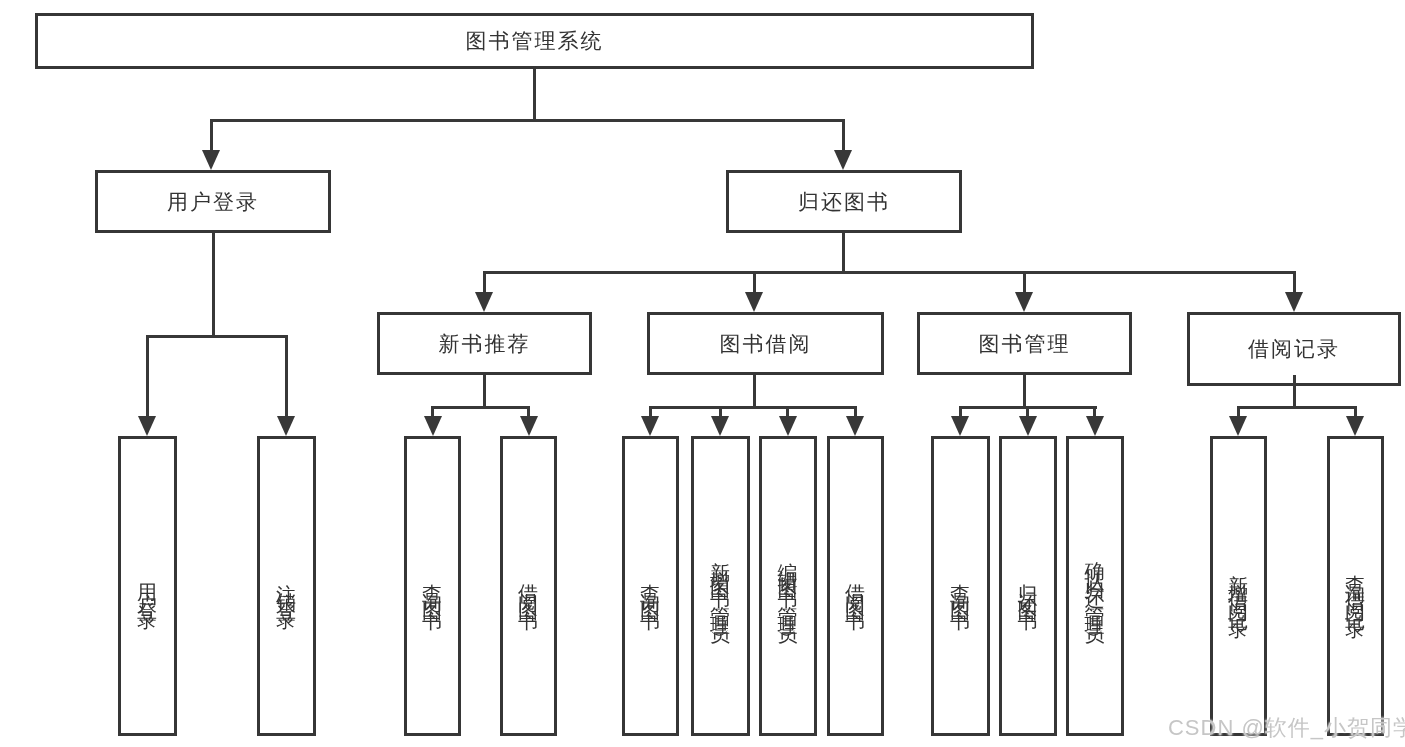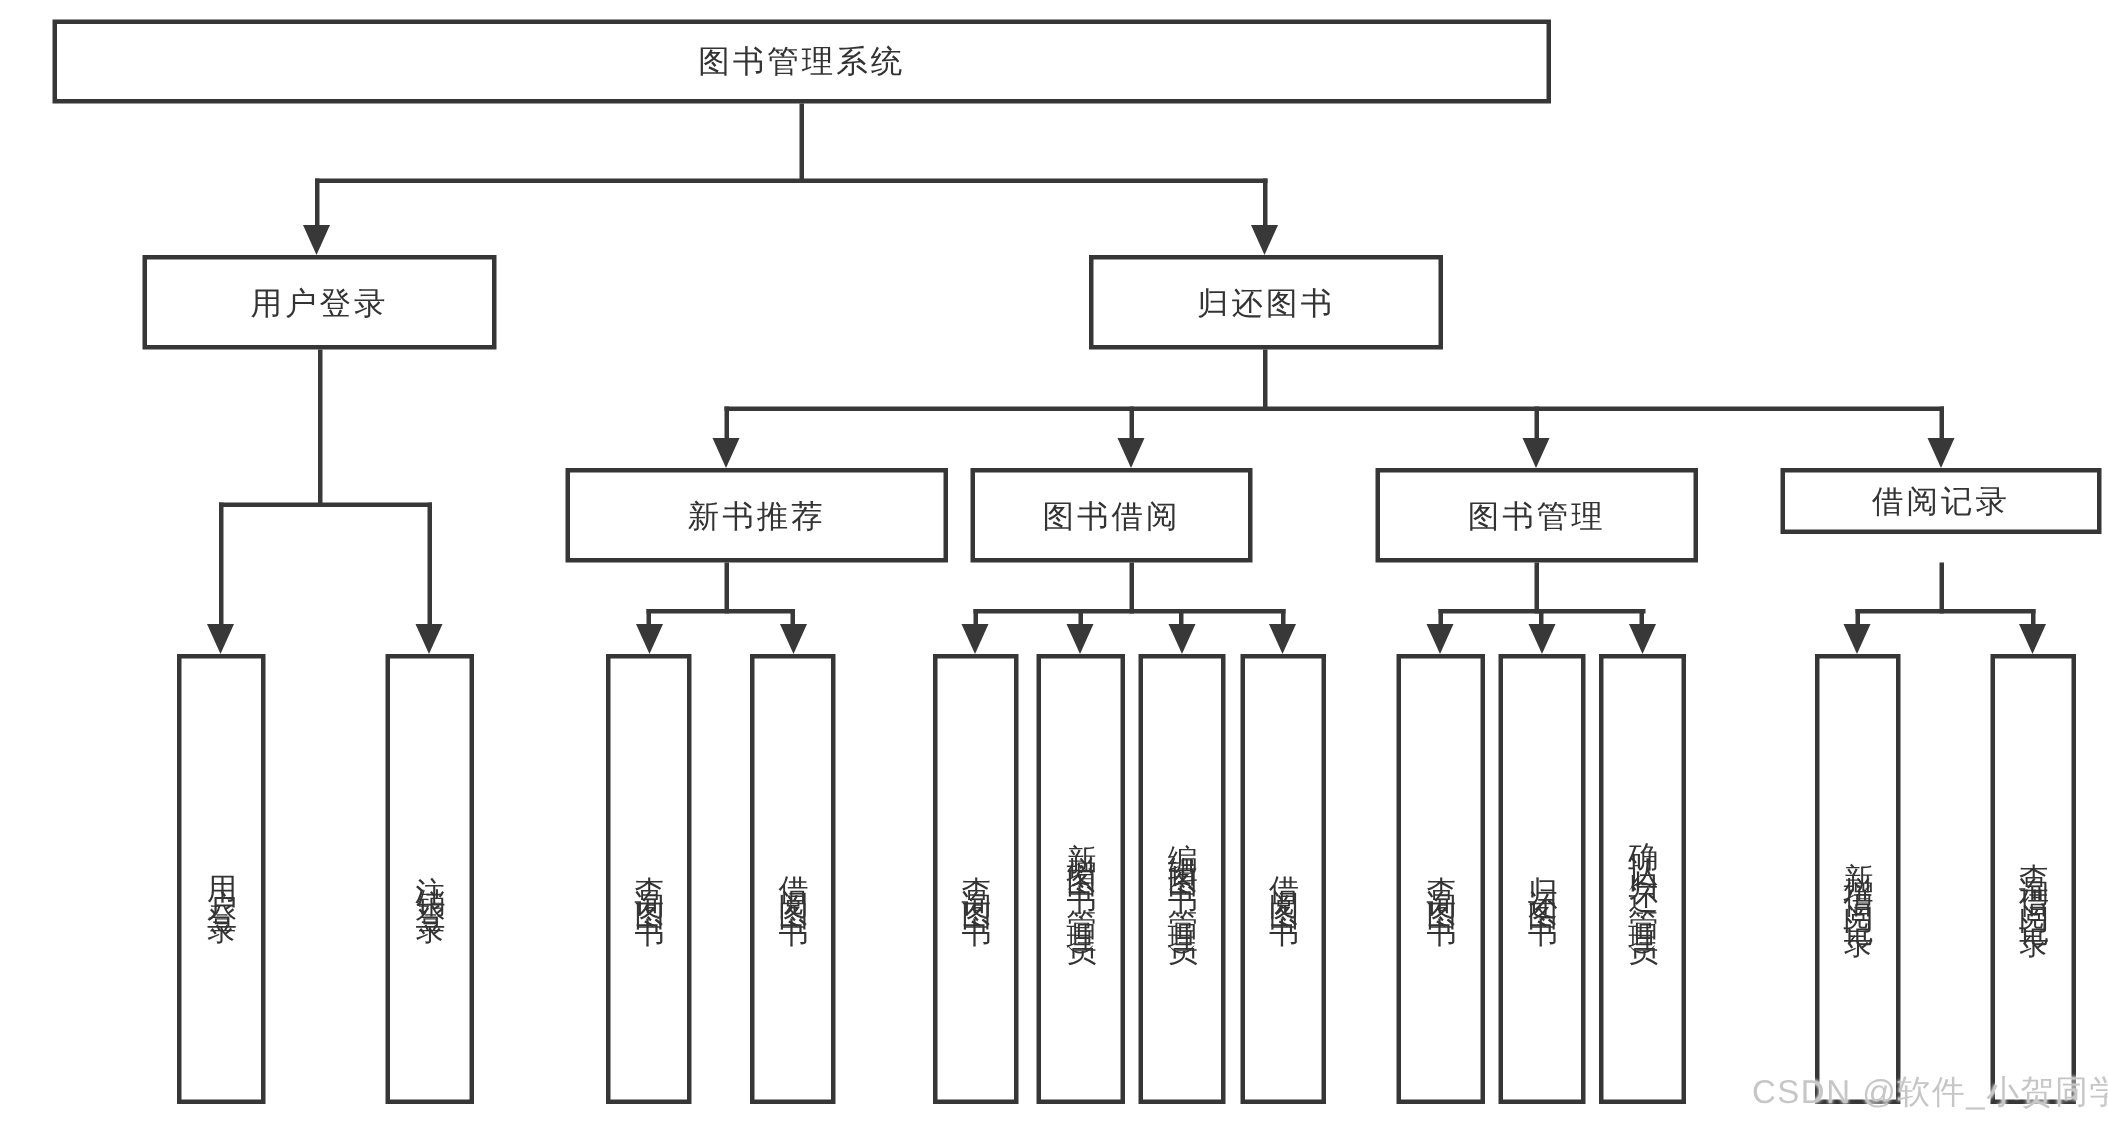--- a/index.html
+++ b/index.html
@@ -64,30 +64,30 @@
   <div class="hline" style="left:469px;top:271px;width:813px"></div>
   <div class="vline" style="left:469px;top:271px;height:23px"></div>
   <div class="tri" style="left:461px;top:292px"></div>
   <div class="vline" style="left:739px;top:271px;height:23px"></div>
   <div class="tri" style="left:731px;top:292px"></div>
   <div class="vline" style="left:1009px;top:271px;height:23px"></div>
   <div class="tri" style="left:1001px;top:292px"></div>
   <div class="vline" style="left:1279px;top:271px;height:23px"></div>
   <div class="tri" style="left:1271px;top:292px"></div>
 
-  <div class="box h" style="left:363px;top:312px;width:255px;height:63px">
+  <div class="box h" style="left:363px;top:312px;width:215px;height:63px">
     <span>新书推荐</span>
   </div>
-  <div class="box h" style="left:633px;top:312px;width:188px;height:63px">
+  <div class="box h" style="left:633px;top:312px;width:237px;height:63px">
     <span>图书借阅</span>
   </div>
   <div class="box h" style="left:903px;top:312px;width:215px;height:63px">
     <span>图书管理</span>
   </div>
-  <div class="box h" style="left:1173px;top:312px;width:214px;height:44px">
+  <div class="box h" style="left:1173px;top:312px;width:214px;height:74px">
     <span>借阅记录</span>
   </div>
 
   <div class="vline" style="left:469px;top:375px;height:34px"></div>
   <div class="hline" style="left:417px;top:406px;width:99px"></div>
   <div class="vline" style="left:417px;top:406px;height:12px"></div>
   <div class="tri" style="left:410px;top:416px"></div>
   <div class="vline" style="left:513px;top:406px;height:12px"></div>
   <div class="tri" style="left:506px;top:416px"></div>
 

